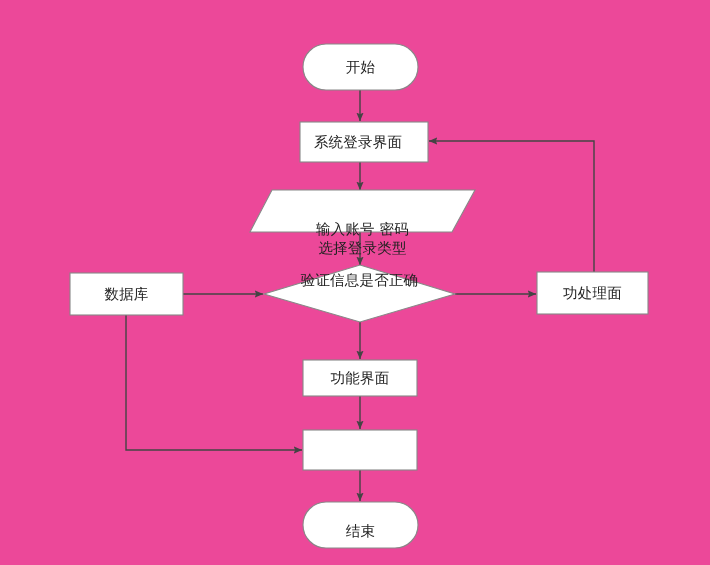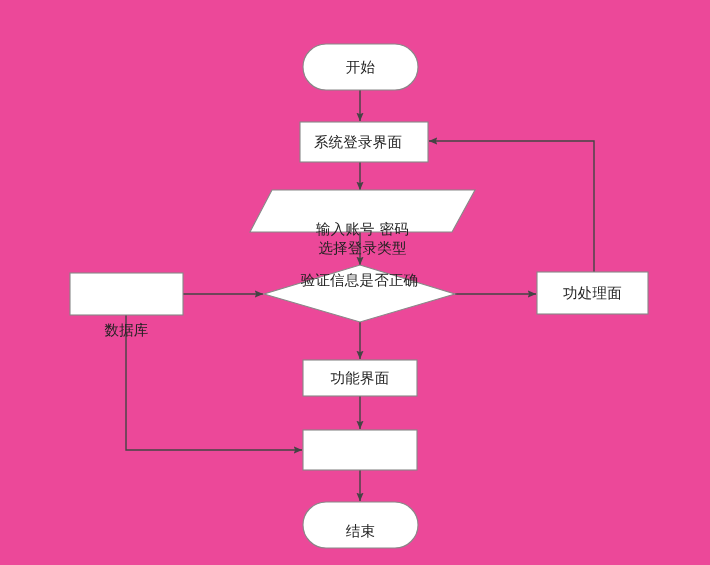--- a/index.html
+++ b/index.html
@@ -106,21 +106,21 @@
 
   <div class="node-label" style="left:303px; top:44px; width:115px; height:46px;">开始</div>
 
   <div class="node-label" style="left:300px; top:122px; width:116px; height:40px;">系统登录界面</div>
 
   <div class="node-label" style="left:262px; top:190px; width:201px; height:42px;margin-top:28px;">输入账号 密码
 选择登录类型</div>
 
   <div class="node-label" style="left:264px; top:259px; width:191px; height:42px;">验证信息是否正确</div>
 
-  <div class="node-label" style="left:70px; top:273px; width:113px; height:42px;margin-top:36px;">数据库</div>
+  <div class="node-label" style="left:70px; top:273px; width:113px; height:42px;">数据库</div>
 
   <div class="node-label" style="left:537px; top:272px; width:111px; height:42px;">功处理面</div>
 
   <div class="node-label" style="left:303px; top:360px; width:114px; height:36px;border-radius:17px;">功能界面</div>
 
 
   <div class="node-label" style="left:303px; top:502px; width:115px; height:46px;margin-top:6px;">结束</div>
 
 </div>
 

